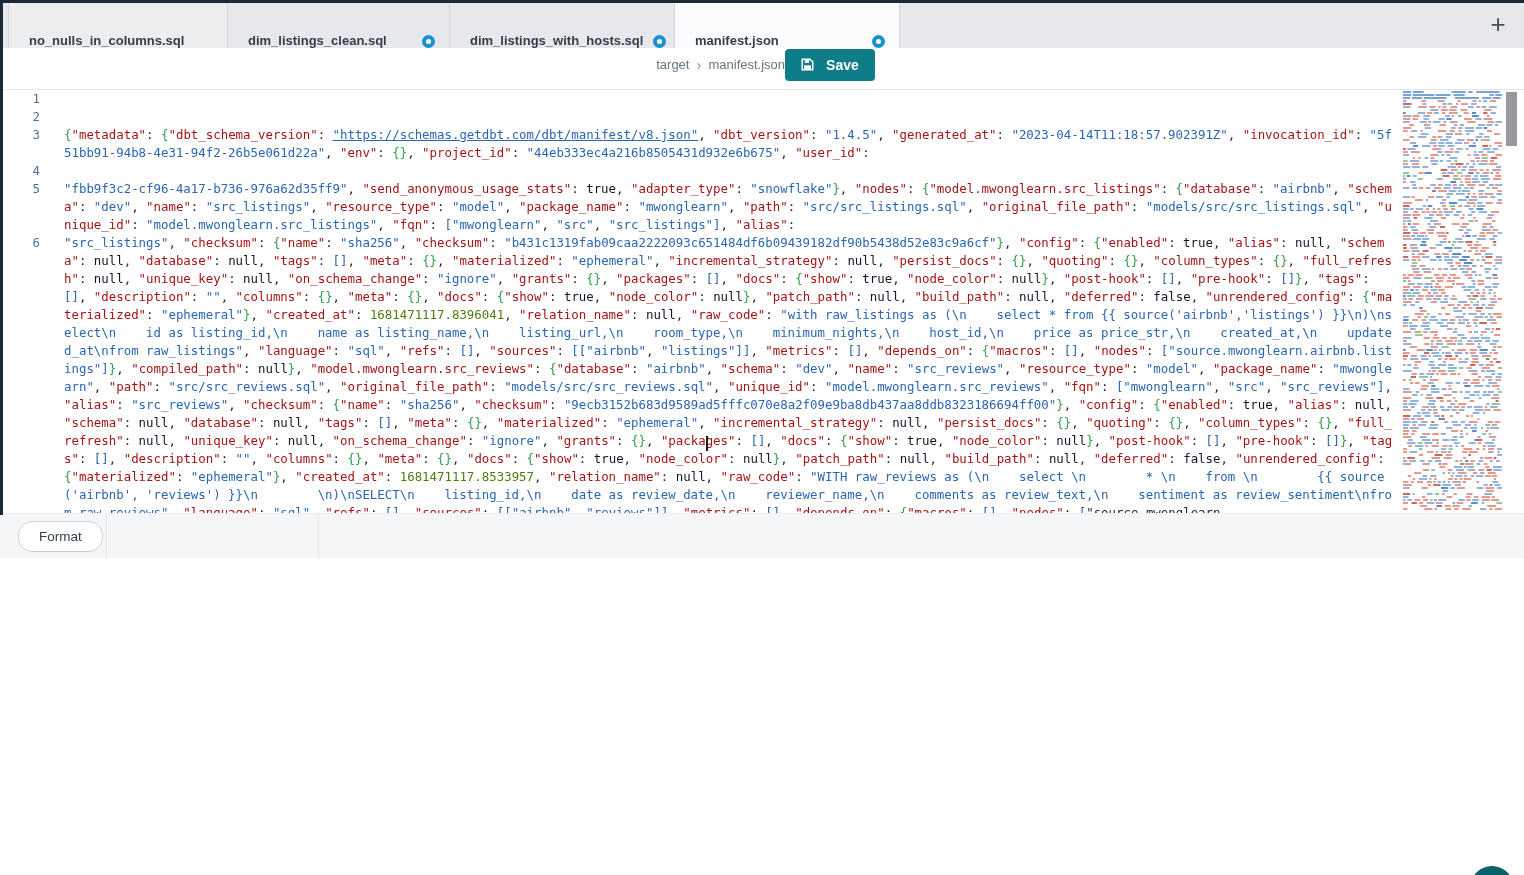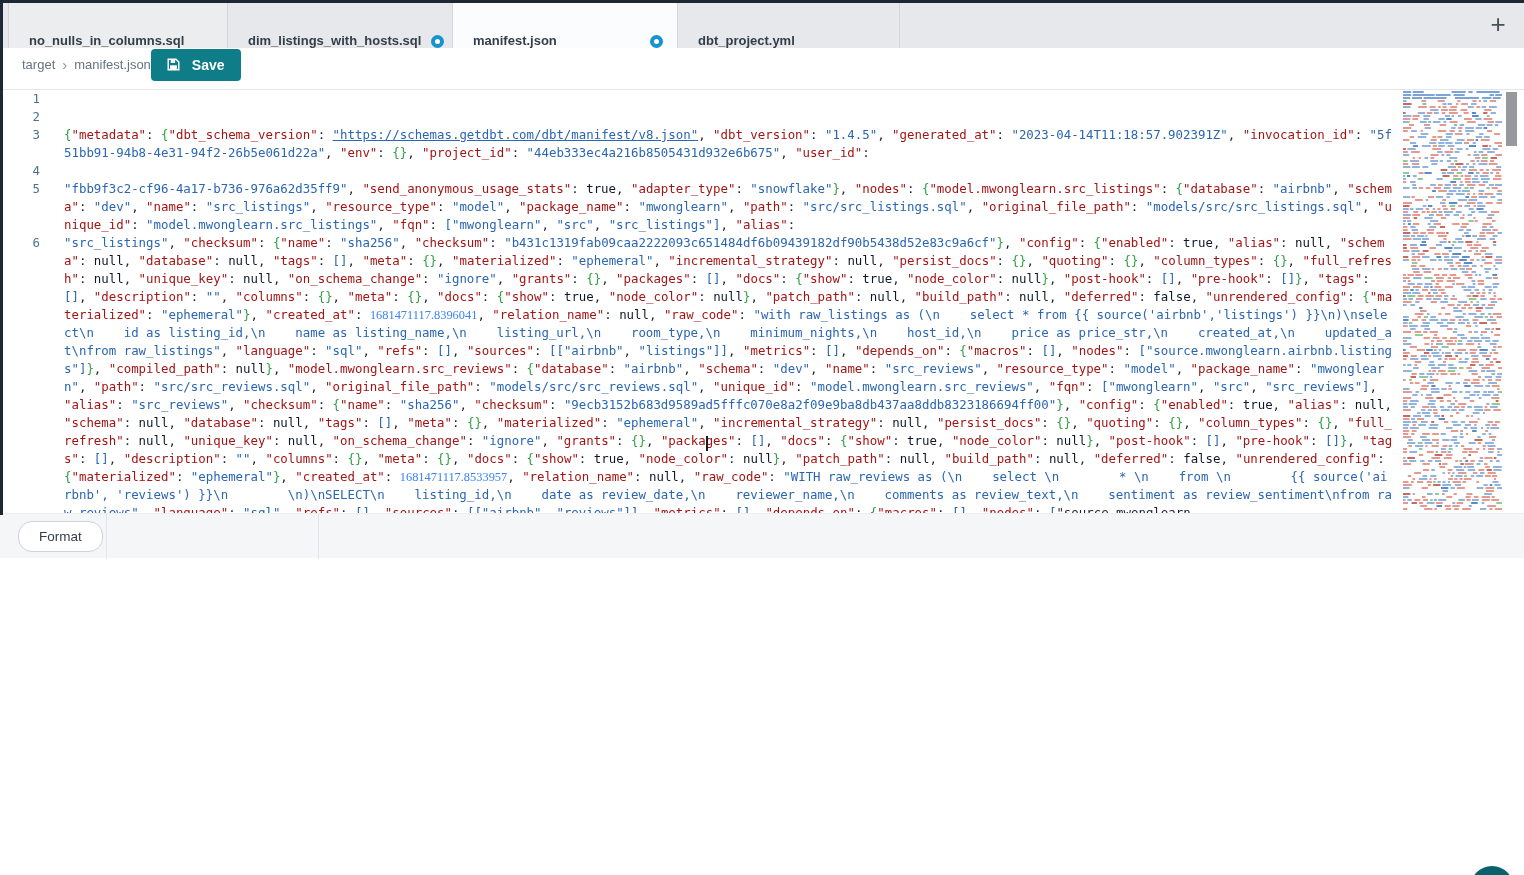--- a/index.html
+++ b/index.html
@@ -16,39 +16,39 @@
   .tab:first-child { border-left:1px solid #d3d7db; background:#ebedef; }
   .tab.active { background:#fbfcfd; }
   .t0{width:220px}.t1{width:222px}.t2{width:226px}.t3{width:225px}.t4{width:225px}.t5{width:222px}
   .dirty-dot { width:13px; height:13px; border-radius:50%; border:4px solid #1793cf; background:#fff; flex:0 0 auto; margin-left:10px; }
   .tab-spacer { flex:1; }
   .newtab { width:40px; display:flex; align-items:center; justify-content:center;
             font-size:26px; font-weight:300; color:#45515d; cursor:pointer; margin-right:6px; }
 
   
   .subheader { height:42px; background:#fff; border-bottom:1px solid #e4e7ea;
-               display:flex; align-items:center; justify-content:flex-start; padding:0 15px 8px 22px; }
+               display:flex; align-items:center; justify-content:center; padding:0 15px 8px 22px; }
   .breadcrumb { display:flex; align-items:center; gap:7px; font-size:13px; color:#677480; }
   .crumb-sep { color:#8a95a1; font-size:15px; line-height:1; }
   .save-btn { display:flex; align-items:center; gap:12px; background:#0f7d88; color:#fff;
               border:none; border-radius:4px; height:32px; padding:0 16px;
               font-size:14px; font-weight:700; font-family:"Liberation Sans",sans-serif; cursor:pointer; }
 
   
   .editor { position:relative; height:423px; background:#fff; overflow:hidden;
             font-family:"DejaVu Sans Mono", monospace; font-size:12.4px; line-height:18px; }
   .code-line { display:flex; }
   .gutter { flex:0 0 40px; text-align:right; color:#4d7191; }
   .code-text { flex:0 0 auto; width:1330px; margin-left:24px;
                white-space:pre-wrap; word-break:break-all; color:#1f242a; }
   .key   { color:#a31515; }
   .str   { color:#2a66b2; }
   .link  { color:#2a66b2; text-decoration:underline; }
   .atom  { color:#0f172a; }
-  .num   { color:#3b82f6;font-family:Liberation Serif, serif; }
+  .num   { color:#4d7c0f; }
   .brace { color:#2f9e44; }
   .brak  { color:#2a66b2; }
   .pn    { color:#1f242a; }
   .caret { position:absolute; left:706px; top:346px; width:2px; height:15px; background:#1b1b1b; }
   .minimap { position:absolute; left:1402px; top:1px; width:100px; height:421px; }
   .scroll-thumb { position:absolute; left:1506px; top:2px; width:11px; height:54px; background:#97999c; }
 
   
   .bottom-strip { position:relative; height:45px; background:#f5f6f8; border-top:1px solid #eceef0; }
   .format-btn { position:absolute; left:18px; top:7px; height:31px; padding:0 20px;
@@ -64,30 +64,31 @@
 </head>
 <body>
 
 <div class="edge-top"></div>
 <div class="edge-left"></div>
 
 <div class="tabbar">
   <div class="tab t0">
     <span>no_nulls_in_columns.sql</span>
   </div>
+  <div class="tab t1">
+    <span>dim_listings_clean.sql</span>
+    <span class="dirty-dot"></span>
+  </div>
   <div class="tab t3">
     <span>dim_listings_with_hosts.sql</span>
     <span class="dirty-dot"></span>
   </div>
   <div class="tab t4 active">
     <span>manifest.json</span>
     <span class="dirty-dot"></span>
-  </div>
-  <div class="tab t5">
-    <span>dbt_project.yml</span>
   </div>
   <div class="tab-spacer"></div>
   <div class="newtab">+</div>
 </div>
 
 <div class="subheader">
   <div class="breadcrumb">
     <span>target</span>
     <span class="crumb-sep">›</span>
     <span>manifest.json</span>

